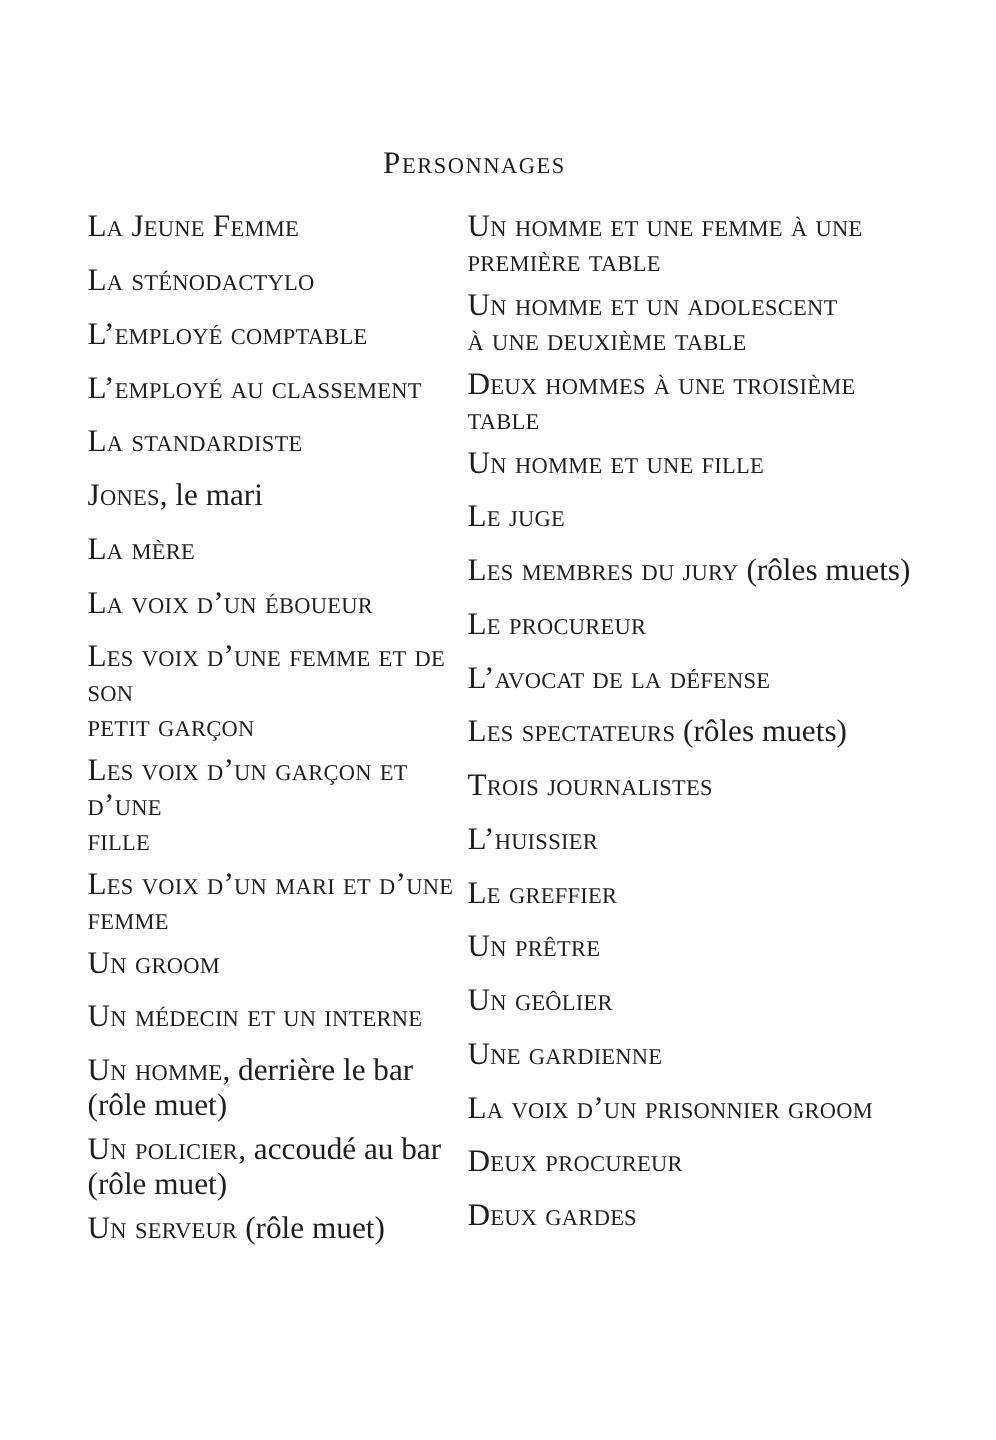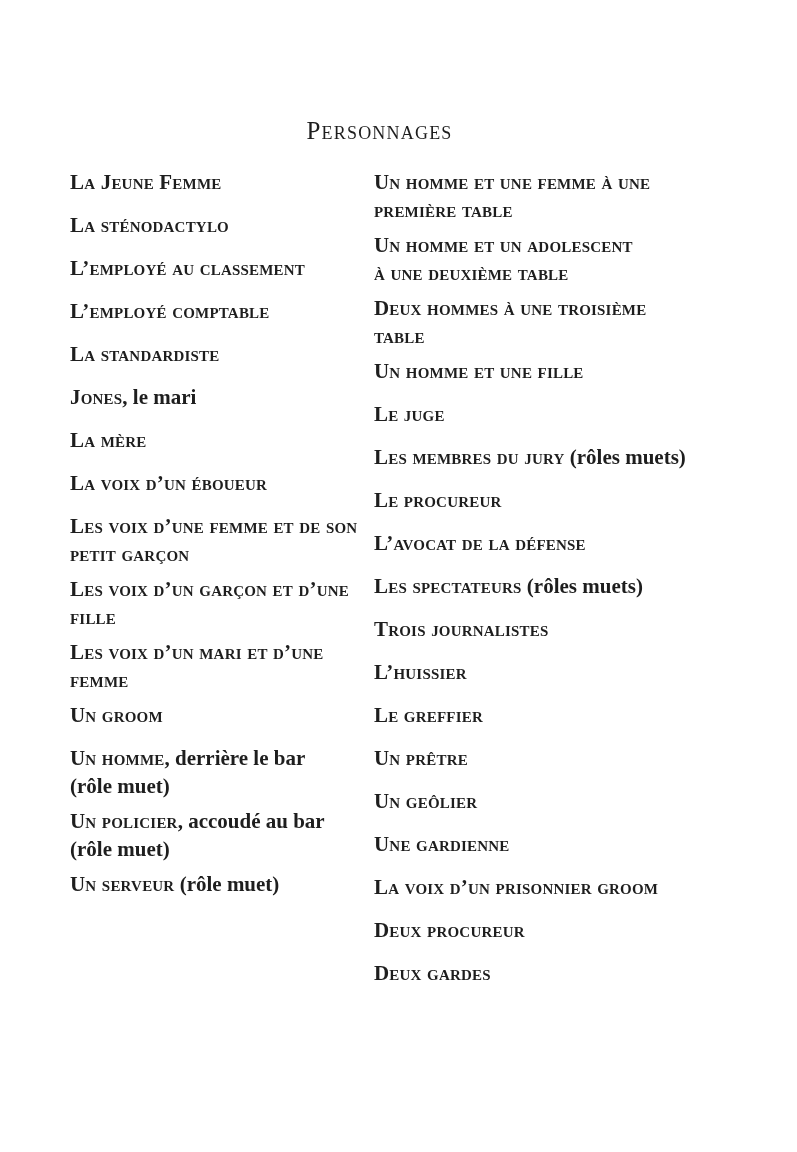--- a/index.html
+++ b/index.html
@@ -32,24 +32,23 @@
     letter-spacing: 1.2px;
   }
   .columns {
     display: flex;
     align-items: flex-start;
   }
   .col-left  { width: 304px; flex: 0 0 304px; }
   .col-right { width: 365px; flex: 0 0 365px; }
   .character-item {
     margin: 0 0 15px 0;
-    font-size: 21px;
+    font-size: 25px;
     line-height: 28px;
     white-space: pre-line;
-    font-weight: bold;
   }
   .character-item.two-line { margin-bottom: 7px; }
   .sc {
     font-variant: small-caps;
     letter-spacing: 0.2px;
   }
   .plain {
     font-variant: normal;
     margin-top: 44px;
   }
@@ -57,33 +56,34 @@
 </head>
 <body>
 
 <div class="book-page">
   <h1 class="page-title">Personnages</h1>
 
   <div class="columns">
     <div class="col-left">
         <p class="character-item"><span class="sc">La Jeune Femme</span></p>
         <p class="character-item"><span class="sc">La sténodactylo</span></p>
+        <p class="character-item"><span class="sc">L’employé comptable</span></p>
         <p class="character-item"><span class="sc">L’employé au classement</span></p>
-        <p class="character-item"><span class="sc">L’employé comptable</span></p>
         <p class="character-item"><span class="sc">La standardiste</span></p>
         <p class="character-item"><span class="sc">Jones</span><span class="plain">, le mari</span></p>
         <p class="character-item"><span class="sc">La mère</span></p>
         <p class="character-item"><span class="sc">La voix d’un éboueur</span></p>
         <p class="character-item two-line"><span class="sc">Les voix d’une femme et de son
 petit garçon</span></p>
         <p class="character-item two-line"><span class="sc">Les voix d’un garçon et d’une
 fille</span></p>
         <p class="character-item two-line"><span class="sc">Les voix d’un mari et d’une
 femme</span></p>
         <p class="character-item"><span class="sc">Un groom</span></p>
+        <p class="character-item"><span class="sc">Un médecin et un interne</span></p>
         <p class="character-item two-line"><span class="sc">Un homme</span><span class="plain">, derrière le bar
 (rôle muet)</span></p>
         <p class="character-item two-line"><span class="sc">Un policier</span><span class="plain">, accoudé au bar
 (rôle muet)</span></p>
         <p class="character-item"><span class="sc">Un serveur</span><span class="plain"> (rôle muet)</span></p>
       </div>
     <div class="col-right">
         <p class="character-item two-line"><span class="sc">Un homme et une femme à une
 première table</span></p>
         <p class="character-item two-line"><span class="sc">Un homme et un adolescent

